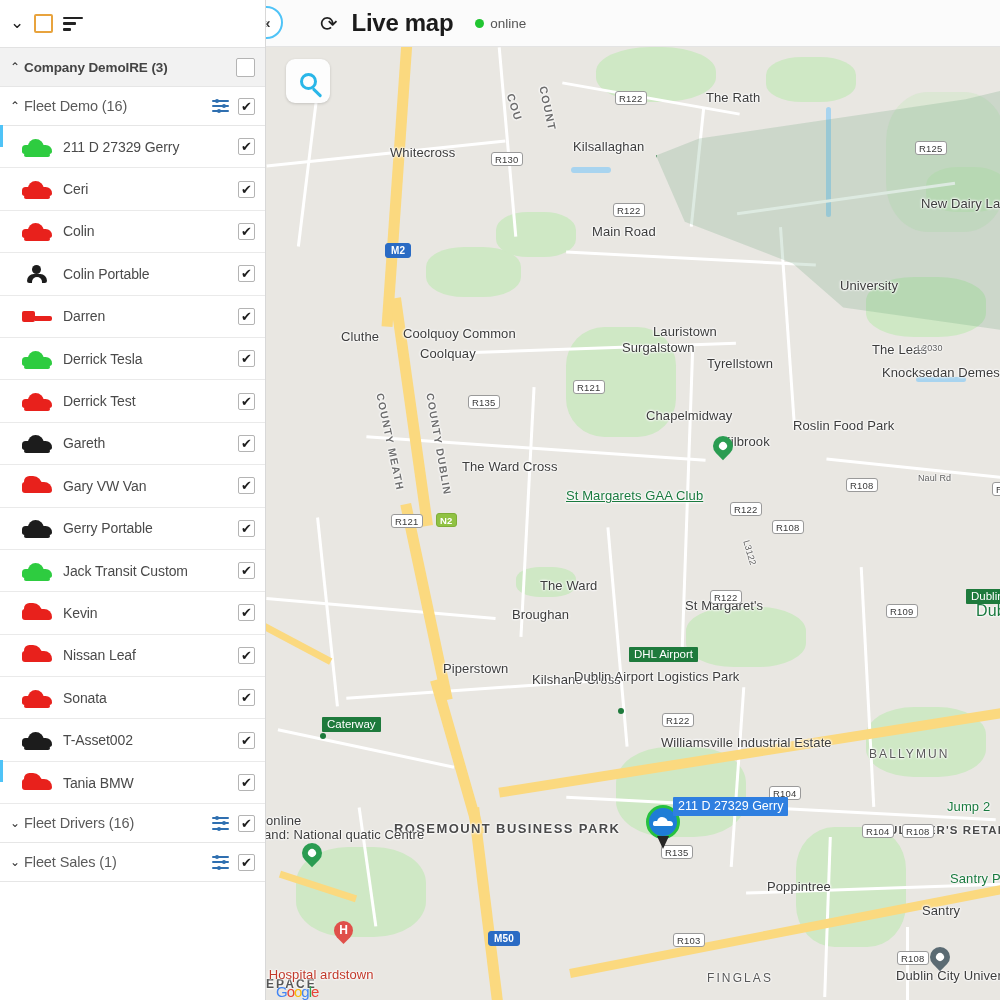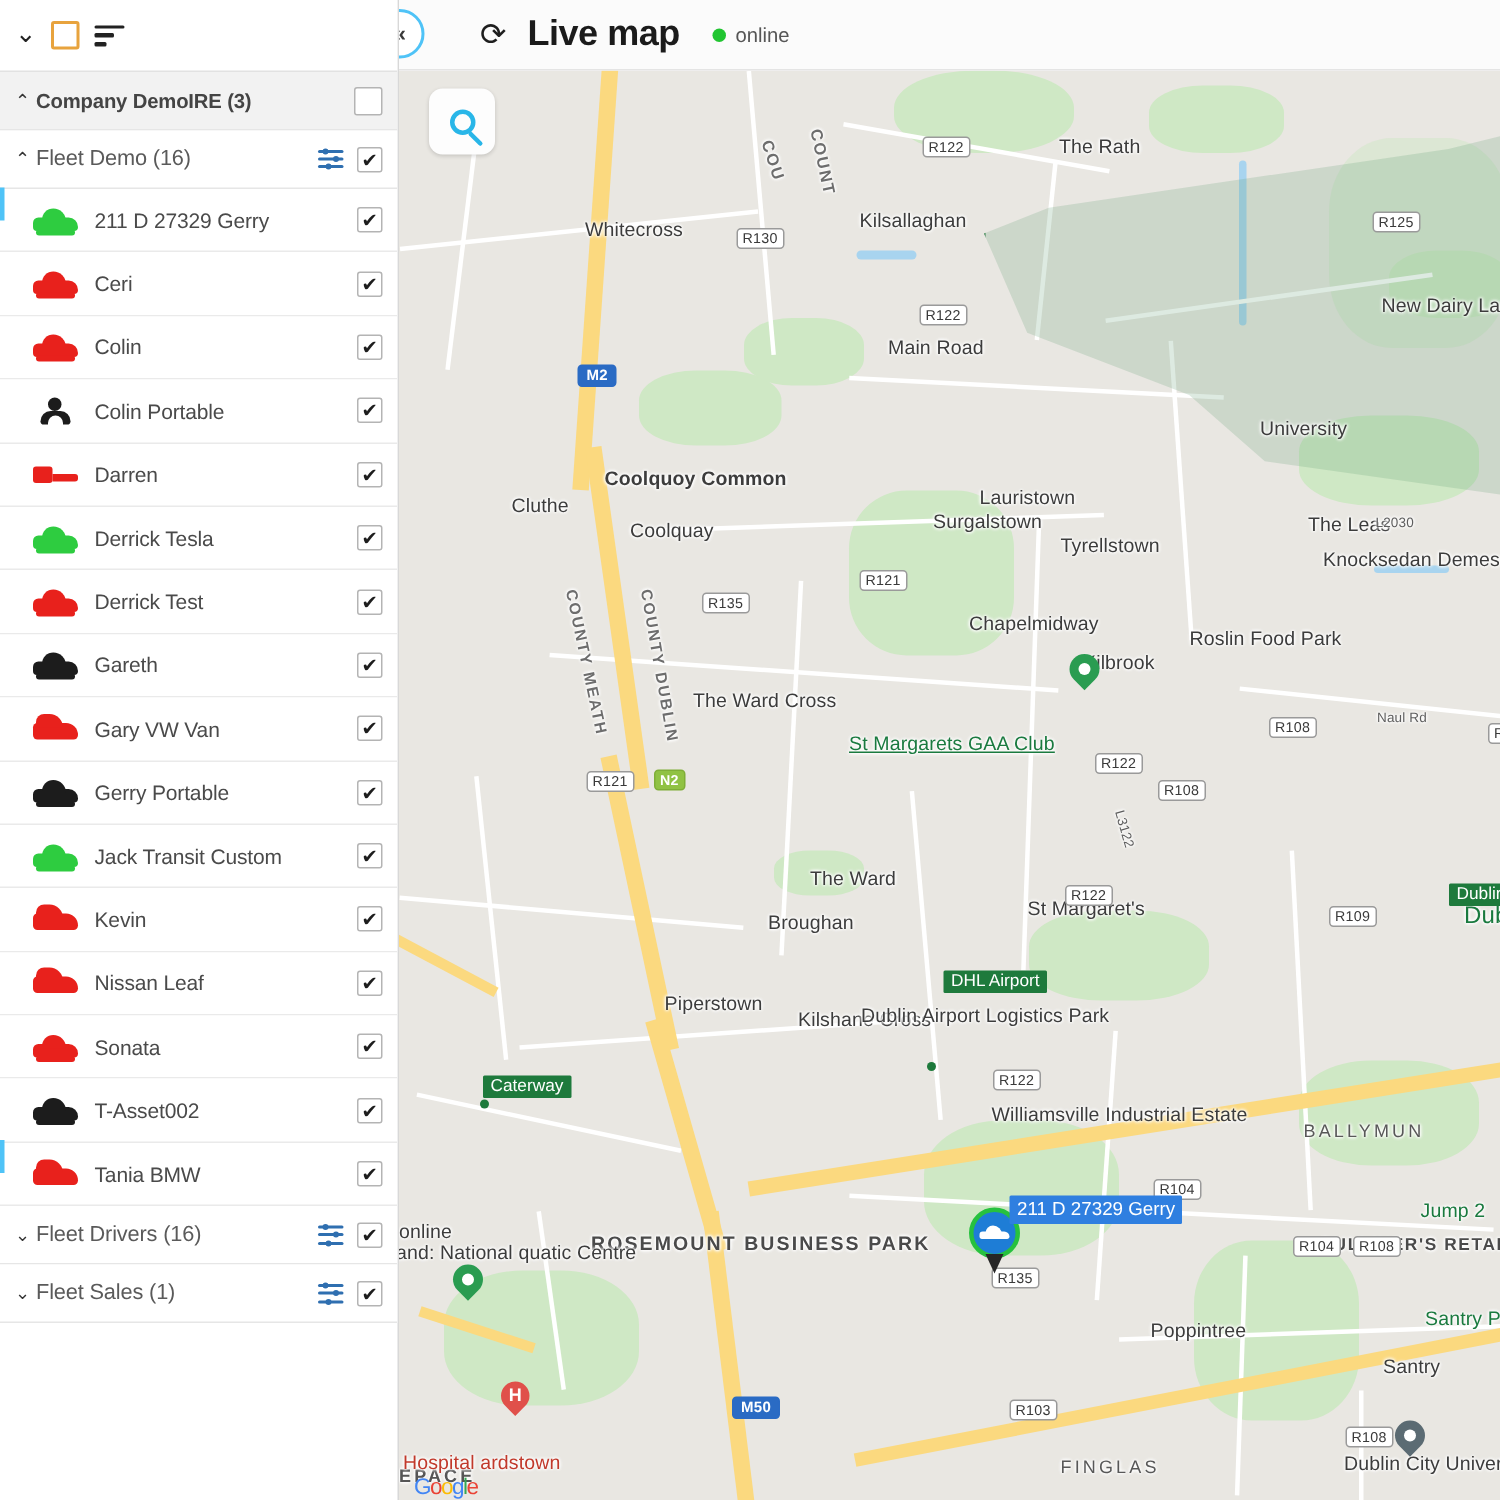--- a/index.html
+++ b/index.html
@@ -470,21 +470,21 @@
       </div>
       <div class="veh-label" style="left:407px;top:750px;">211 D 27329 Gerry</div>
 
       <div class="mlabel" style="left:440px;top:43px;">The Rath</div>
       <div class="mlabel" style="left:124px;top:98px;">Whitecross</div>
       <div class="mlabel" style="left:307px;top:92px;">Kilsallaghan</div>
       <div class="mlabel" style="left:326px;top:177px;">Main Road</div>
       <div class="mlabel ctr" style="left:655px;top:149px;width:85px;">New Dairy Lane</div>
       <div class="mlabel" style="left:574px;top:231px;">University</div>
       <div class="mlabel" style="left:43px;top:282px;margin-left:32px;">Cluthe</div>
-      <div class="mlabel ctr" style="left:137px;top:264px;width:90px;font-weight:bold;">Coolquoy Common</div>
+      <div class="mlabel ctr" style="left:137px;top:279px;width:90px;">Coolquoy Common</div>
       <div class="mlabel" style="left:154px;top:299px;">Coolquay</div>
       <div class="mlabel" style="left:387px;top:277px;">Lauristown</div>
       <div class="mlabel" style="left:356px;top:293px;">Surgalstown</div>
       <div class="mlabel" style="left:441px;top:309px;">Tyrellstown</div>
       <div class="mlabel" style="left:606px;top:295px;">The Leas</div>
       <div class="mlabel ctr" style="left:616px;top:318px;width:100px;">Knocksedan Demesne</div>
       <div class="mlabel" style="left:380px;top:361px;">Chapelmidway</div>
       <div class="mlabel" style="left:456px;top:387px;">Kilbrook</div>
       <div class="mlabel ctr" style="left:527px;top:371px;width:80px;">Roslin Food Park</div>
       <div class="mlabel ctr" style="left:196px;top:412px;width:70px;">The Ward Cross</div>

